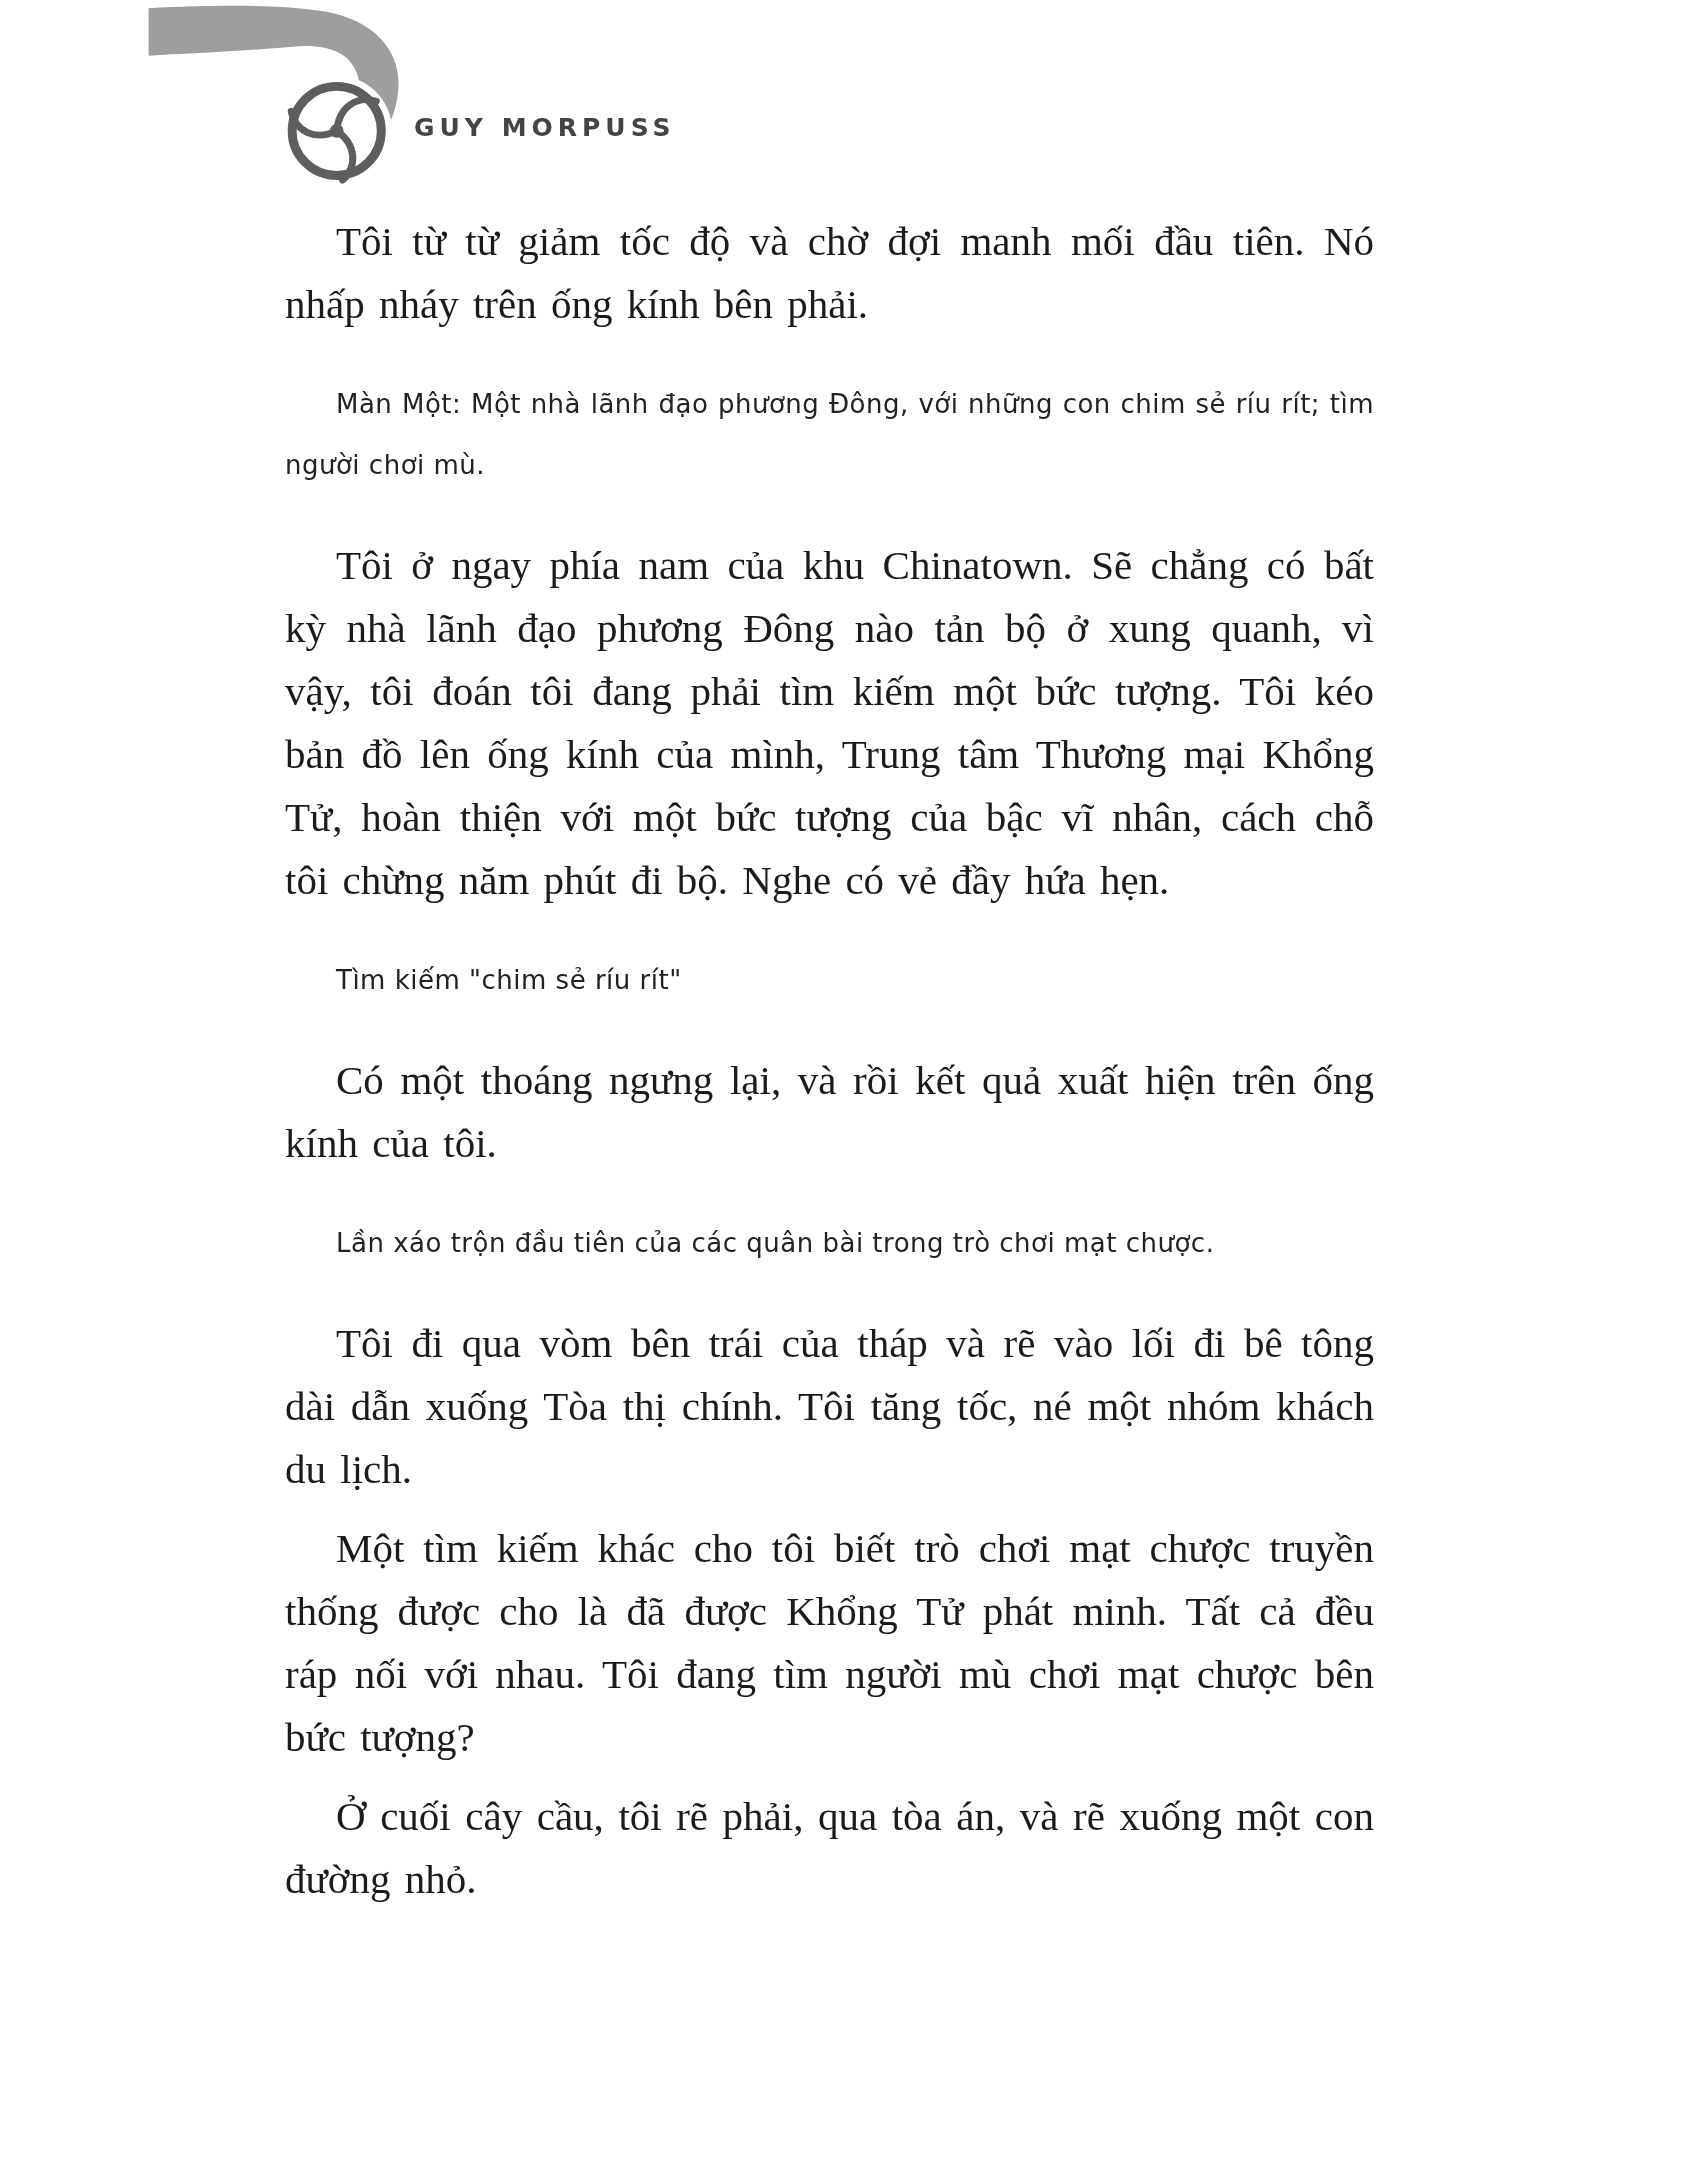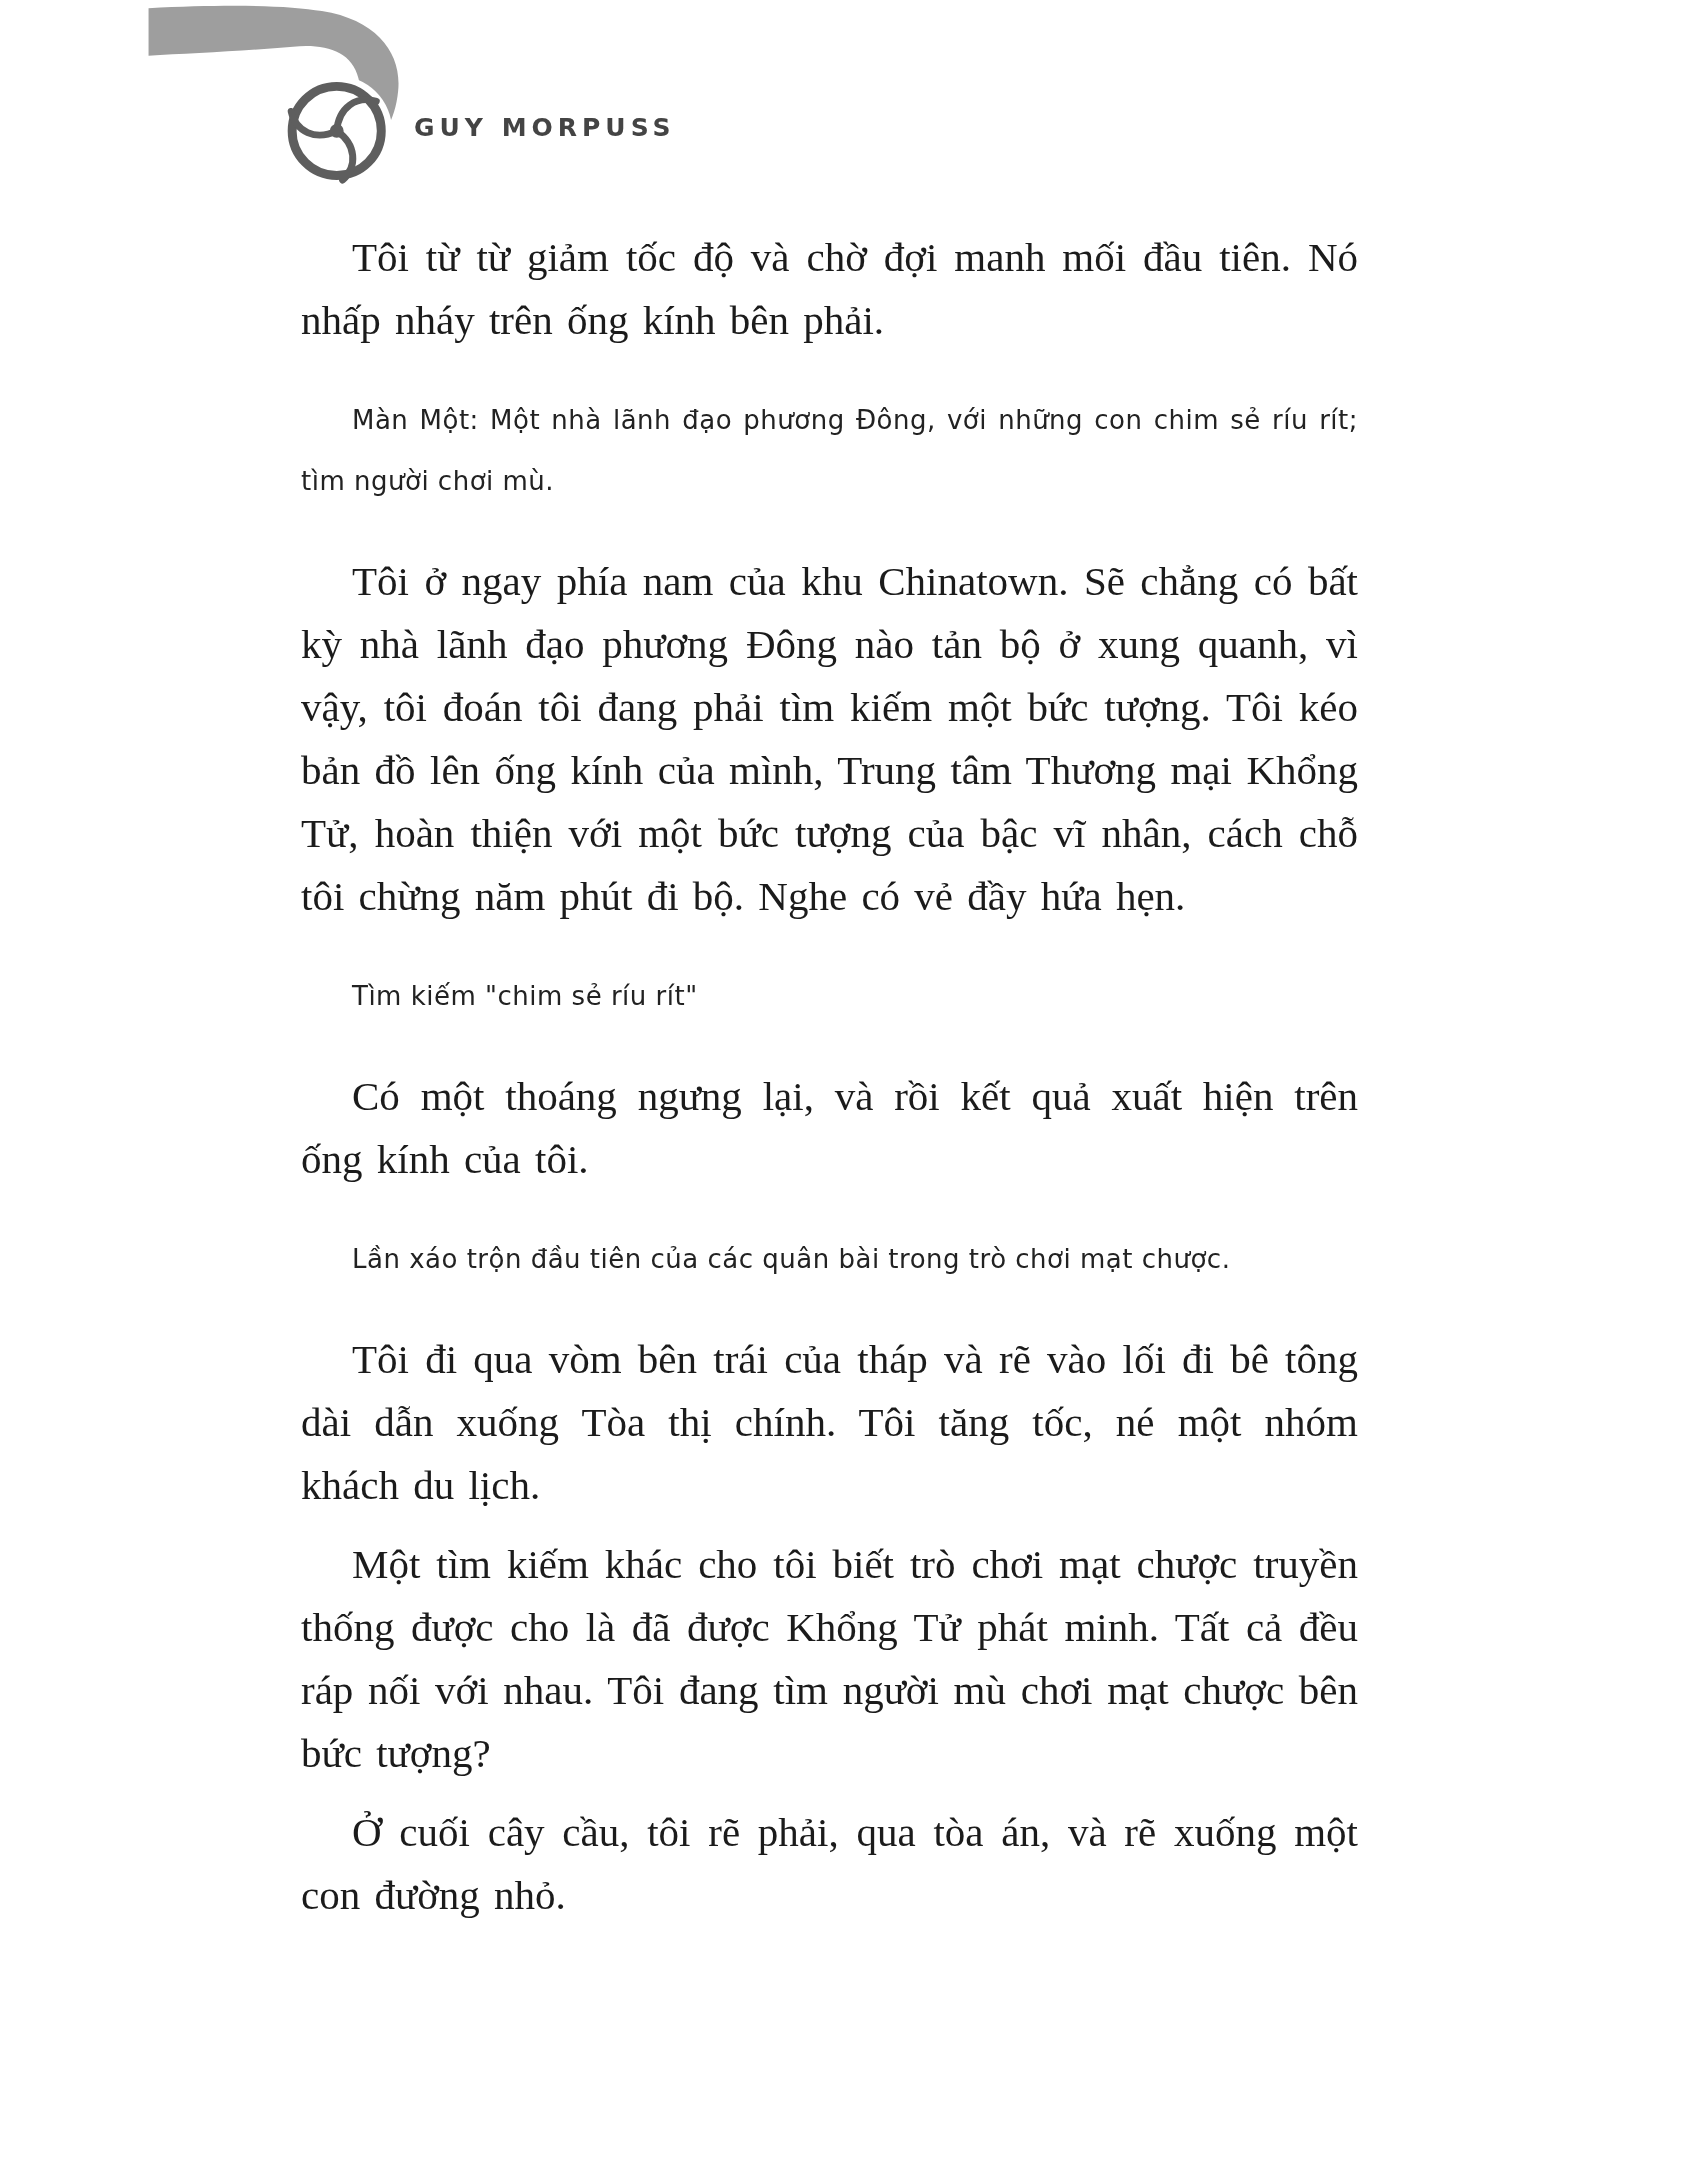--- a/index.html
+++ b/index.html
@@ -33,21 +33,21 @@
     color: #444444;
     white-space: nowrap;
   }
   .text-block {
     position: absolute;
     left: 285px;
     top: 210px;
     width: 1089px;
   }
   .para {
-    margin: 16px;
+    margin: 0;
     text-indent: 51px;
     text-align: justify;
     color: #1b1b1b;
   }
   .para.serif {
     font-family: "Liberation Serif", serif;
     font-size: 41px;
     line-height: 63px;
     margin-bottom: 16px;
     word-spacing: 4px;

